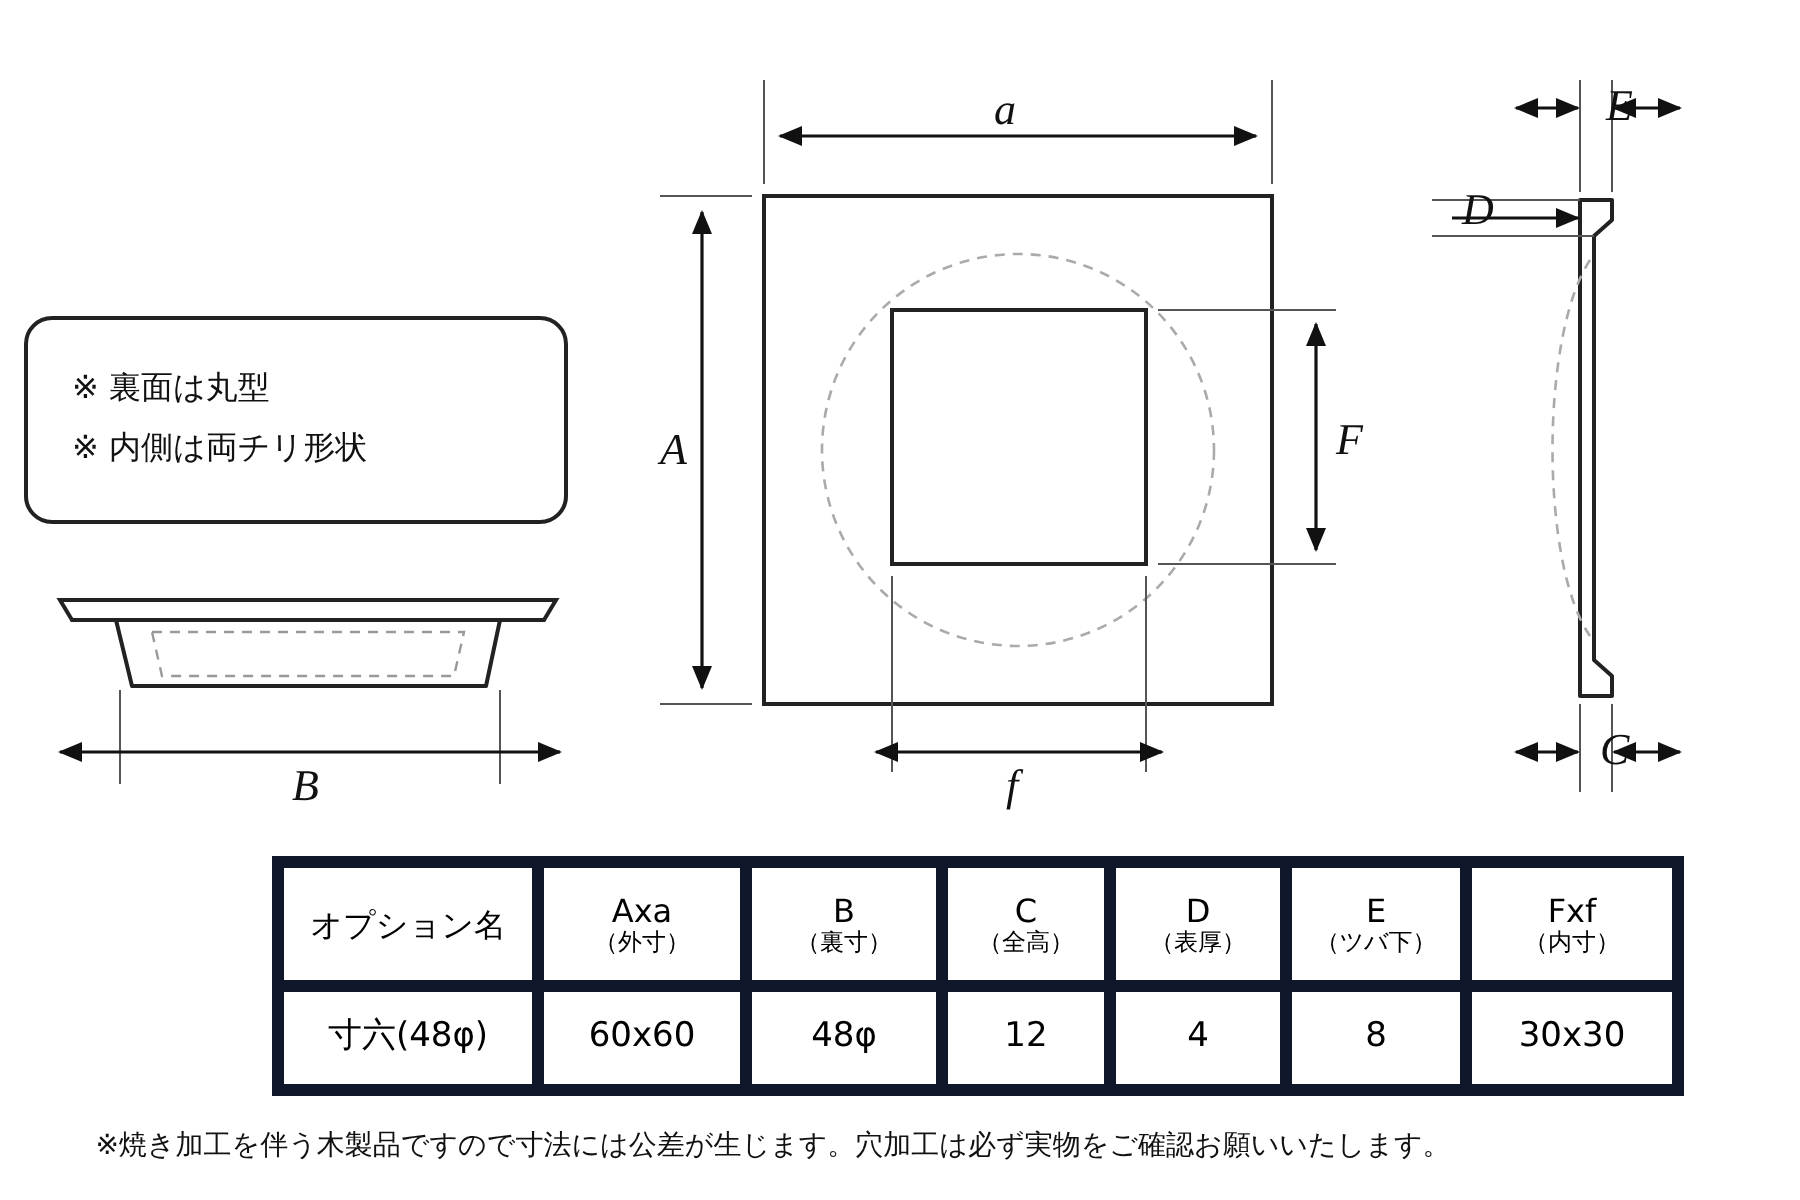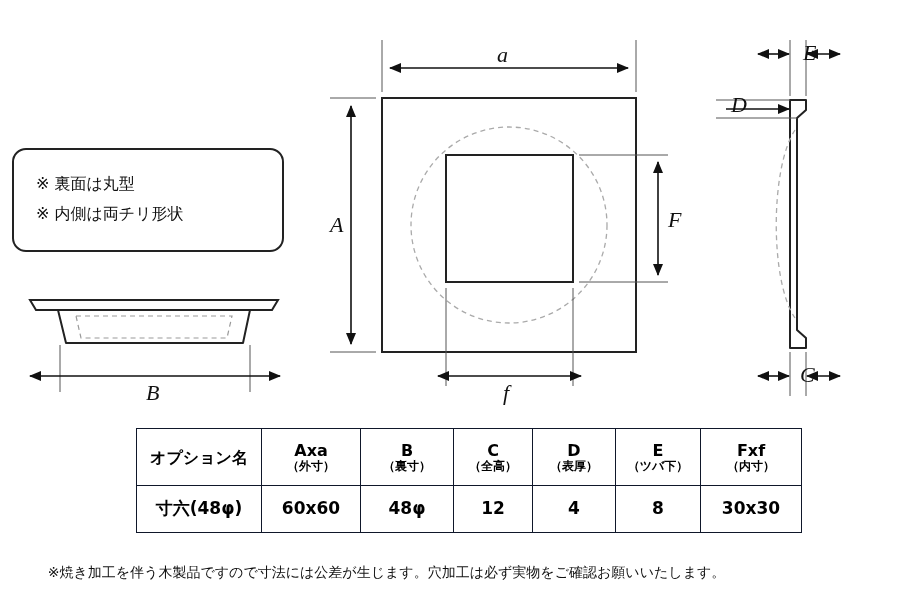--- a/index.html
+++ b/index.html
@@ -32,21 +32,21 @@
     position: absolute;
     font-family: "Liberation Serif", serif;
     font-style: italic;
     font-size: 22px;
     color: #111;
     white-space: nowrap;
   }
   .note-box {
     position: absolute;
     left: 12px;
-    top: 148px;
+    top: 158px;
     width: 268px;
     height: 100px;
     border: 2px solid #222;
     border-radius: 14px;
     background: #fff;
   }
   .note-line {
     position: absolute;
     left: 22px;
     font-family: "DejaVu Sans", sans-serif;
@@ -58,24 +58,24 @@
   .note-line.l2 { top: 54px; text-align: right; }
 
   table.spec {
     position: absolute;
     left: 136px;
     top: 428px;
     border-collapse: collapse;
     background: #fff;
   }
   table.spec td, table.spec th {
-    border: 1px solid #0f172a;
+    border: 6px solid #0f172a;
     text-align: center;
     font-family: "DejaVu Sans", sans-serif;
-    font-weight: bold;
+    font-weight: normal;
     color: #000;
     padding: 8px;
     line-height: 1.05;
   }
   table.spec th {
     height: 40px;
   }
   .hdr-main {
     display: block;
     font-size: 16px;

